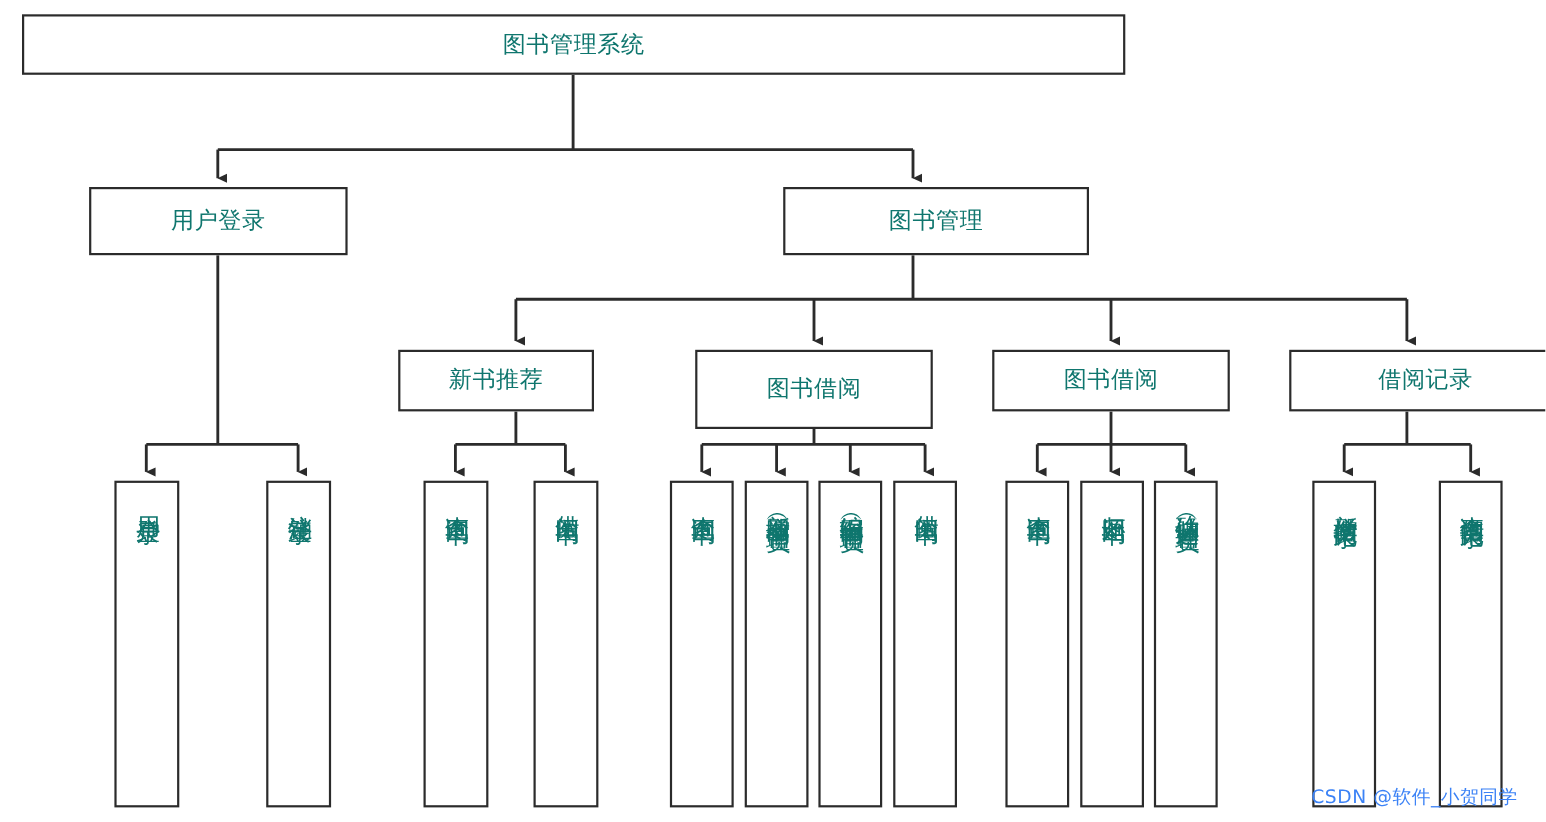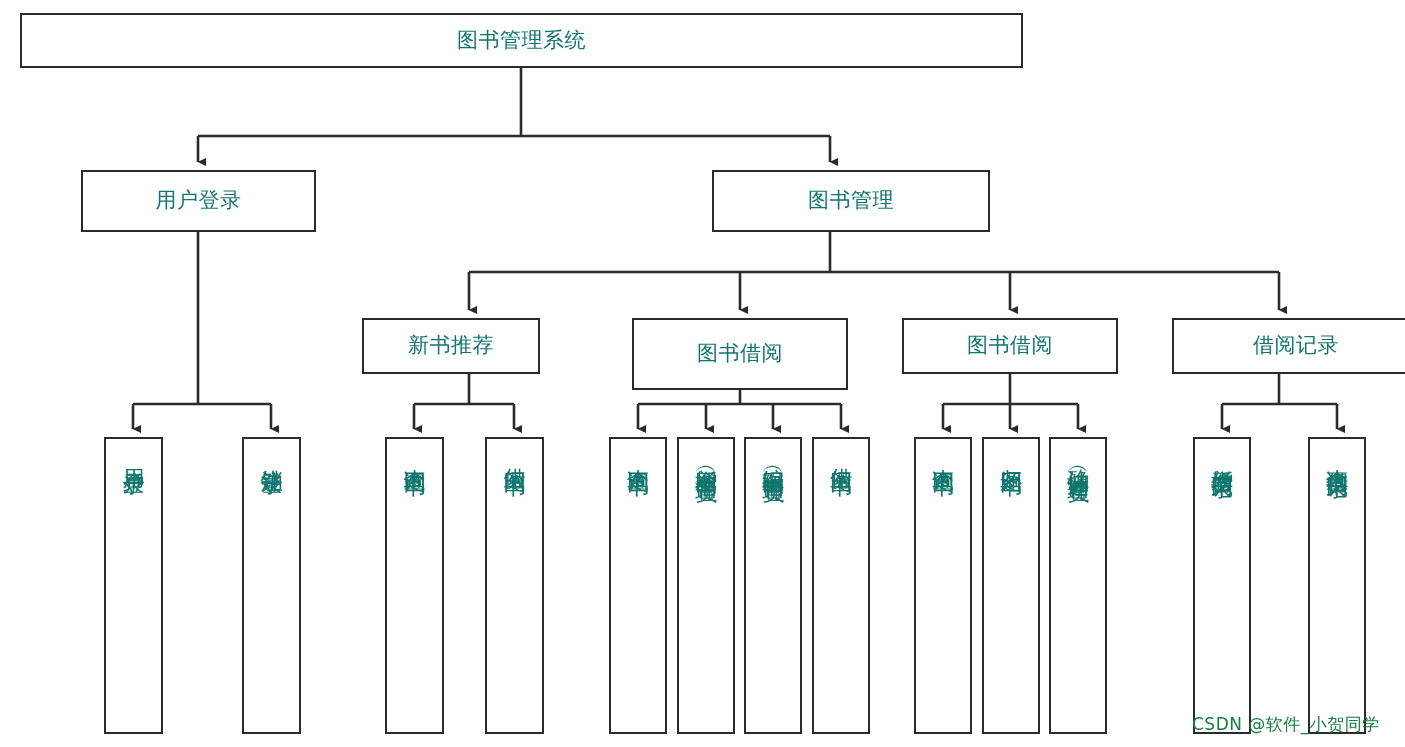--- a/index.html
+++ b/index.html
@@ -59,21 +59,21 @@
     max-height: 270px;
   }
   .node.vertical.tall .node-label {
     max-height: 282px;
   }
   .watermark {
     position: absolute;
     left: 1192px;
     top: 713px;
     font-size: 17px;
-    color: #15803d;
+    color: #3b82f6;
     white-space: nowrap;
     z-index: 5;
     letter-spacing: 0.5px;
   }
 </style>
 </head>
 <body>
 
 <div id="diagram-root">
 

